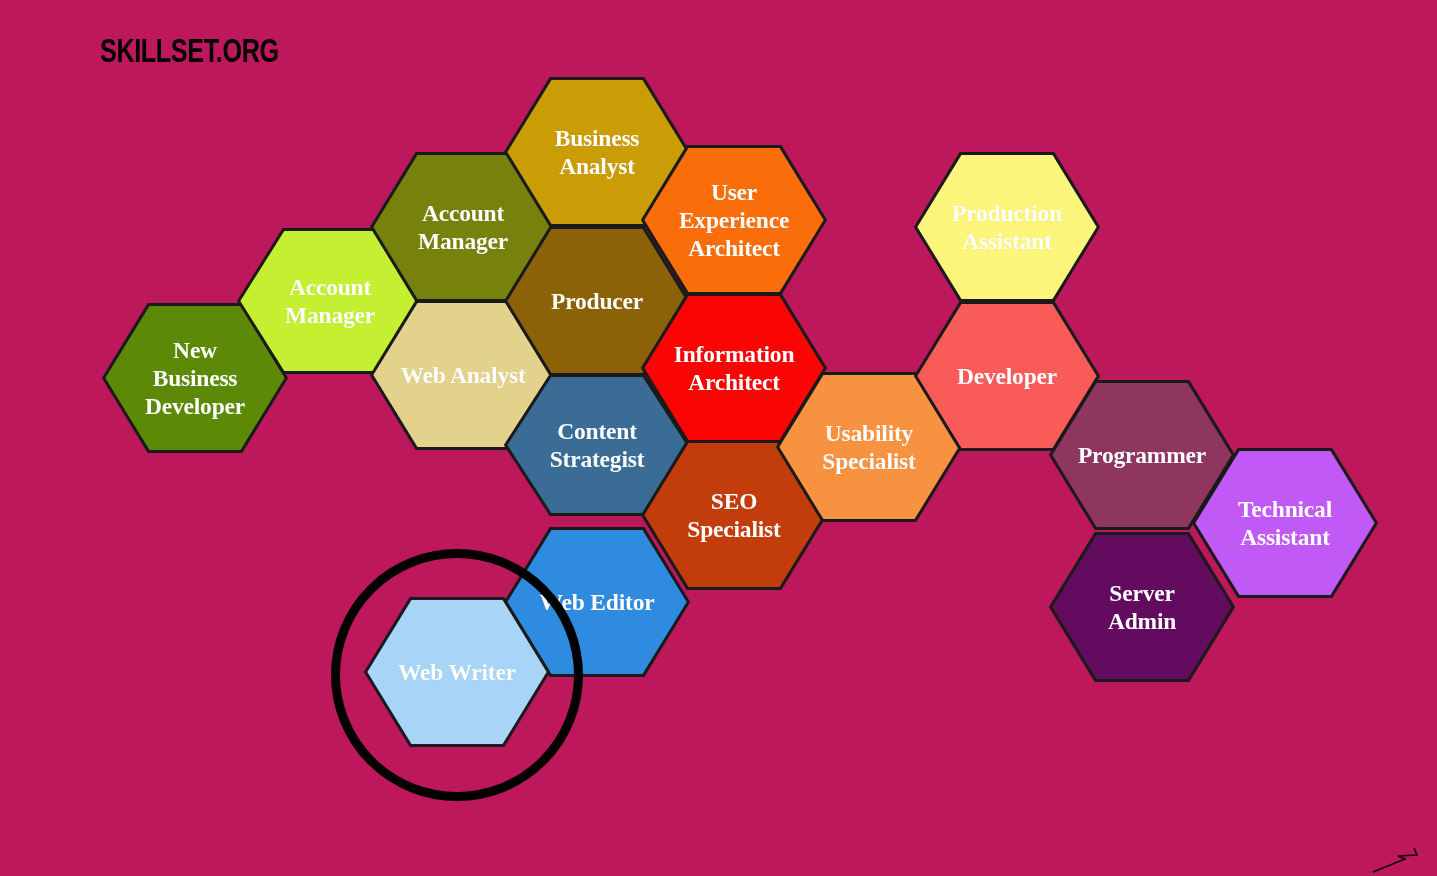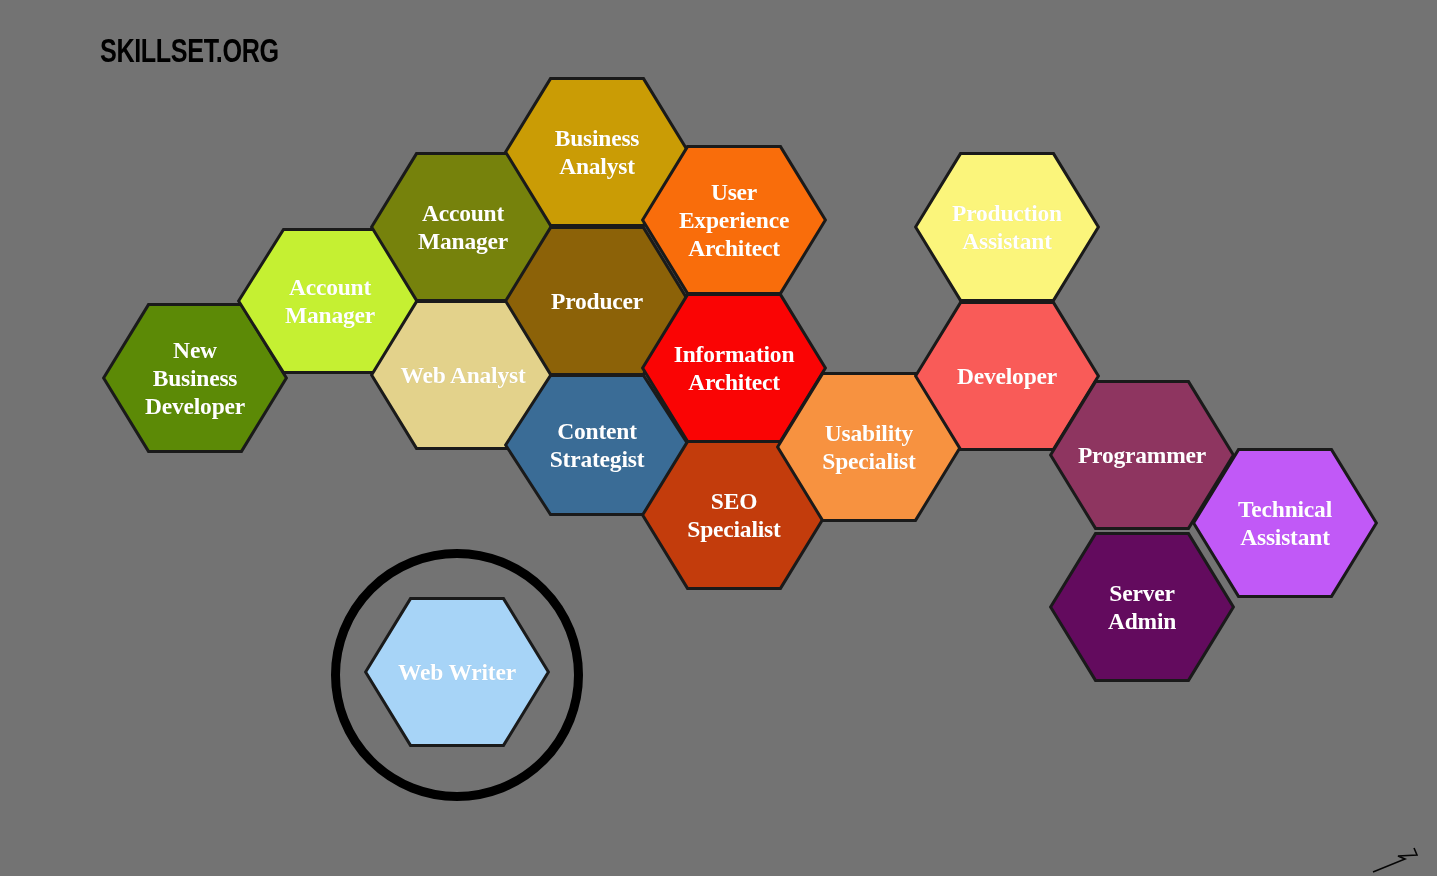--- a/index.html
+++ b/index.html
@@ -8,21 +8,21 @@
     padding: 0;
     background: #ffffff;
   }
   body {
     font-family: "Liberation Sans", sans-serif;
   }
   #stage {
     position: relative;
     width: 1437px;
     height: 876px;
-    background: #737373;
+    background: #be185d;
     overflow: hidden;
   }
   #brand {
     position: absolute;
     left: 100px;
     top: 33px;
     font-family: "Liberation Sans", sans-serif;
     font-weight: 700;
     font-size: 34px;
     letter-spacing: -0.5px;
@@ -137,20 +137,26 @@
         </svg>
         <div class="hexlabel" style="font-size: 23.5px; color: rgb(255, 255, 255);">Producer</div>
       </div>
       <div class="hexcell" style="left: 597px; top: 449px; width: 186px; height: 142px; margin-left: -93px; margin-top: -75px; z-index: 8;">
         <svg class="hexshape" viewBox="0 0 186 150" preserveAspectRatio="none">
           <polygon points="46.5,1.6 139.5,1.6 184.4,75.0 139.5,148.4 46.5,148.4 1.6,75.0" fill="#3A6C96" stroke="#1A1A1A" stroke-width="3" stroke-linejoin="miter"></polygon>
         </svg>
         <div class="hexlabel" style="font-size: 23.5px; color: rgb(255, 255, 255);">Content
 Strategist</div>
       </div>
+      <div class="hexcell" style="left: 597px; top: 602px; width: 186px; height: 150px; margin-left: -93px; margin-top: -75px; z-index: 9;">
+        <svg class="hexshape" viewBox="0 0 186 150" preserveAspectRatio="none">
+          <polygon points="46.5,1.6 139.5,1.6 184.4,75.0 139.5,148.4 46.5,148.4 1.6,75.0" fill="#2E8BE0" stroke="#1A1A1A" stroke-width="3" stroke-linejoin="miter"></polygon>
+        </svg>
+        <div class="hexlabel" style="font-size: 23.5px; color: rgb(255, 255, 255);">Web Editor</div>
+      </div>
       <div class="hexcell" style="left: 734px; top: 220px; width: 186px; height: 150px; margin-left: -93px; margin-top: -75px; z-index: 10;">
         <svg class="hexshape" viewBox="0 0 186 150" preserveAspectRatio="none">
           <polygon points="46.5,1.6 139.5,1.6 184.4,75.0 139.5,148.4 46.5,148.4 1.6,75.0" fill="#F96D0B" stroke="#1A1A1A" stroke-width="3" stroke-linejoin="miter"></polygon>
         </svg>
         <div class="hexlabel" style="font-size: 23.5px; color: rgb(255, 255, 255);">User
 Experience
 Architect</div>
       </div>
       <div class="hexcell" style="left: 734px; top: 368px; width: 186px; height: 150px; margin-left: -93px; margin-top: -75px; z-index: 11;">
         <svg class="hexshape" viewBox="0 0 186 150" preserveAspectRatio="none">

